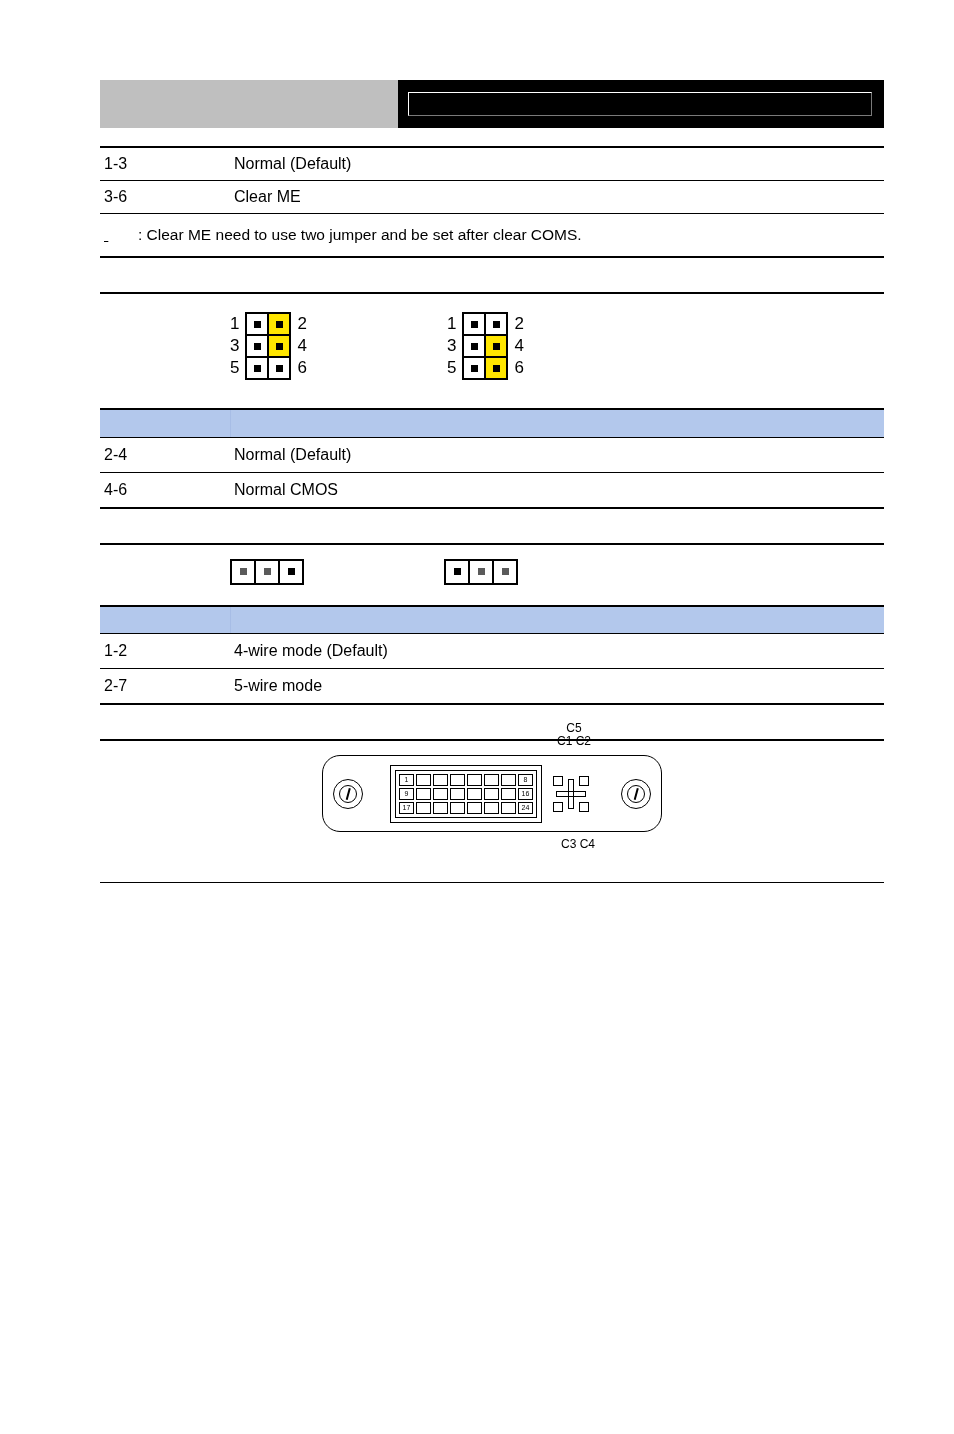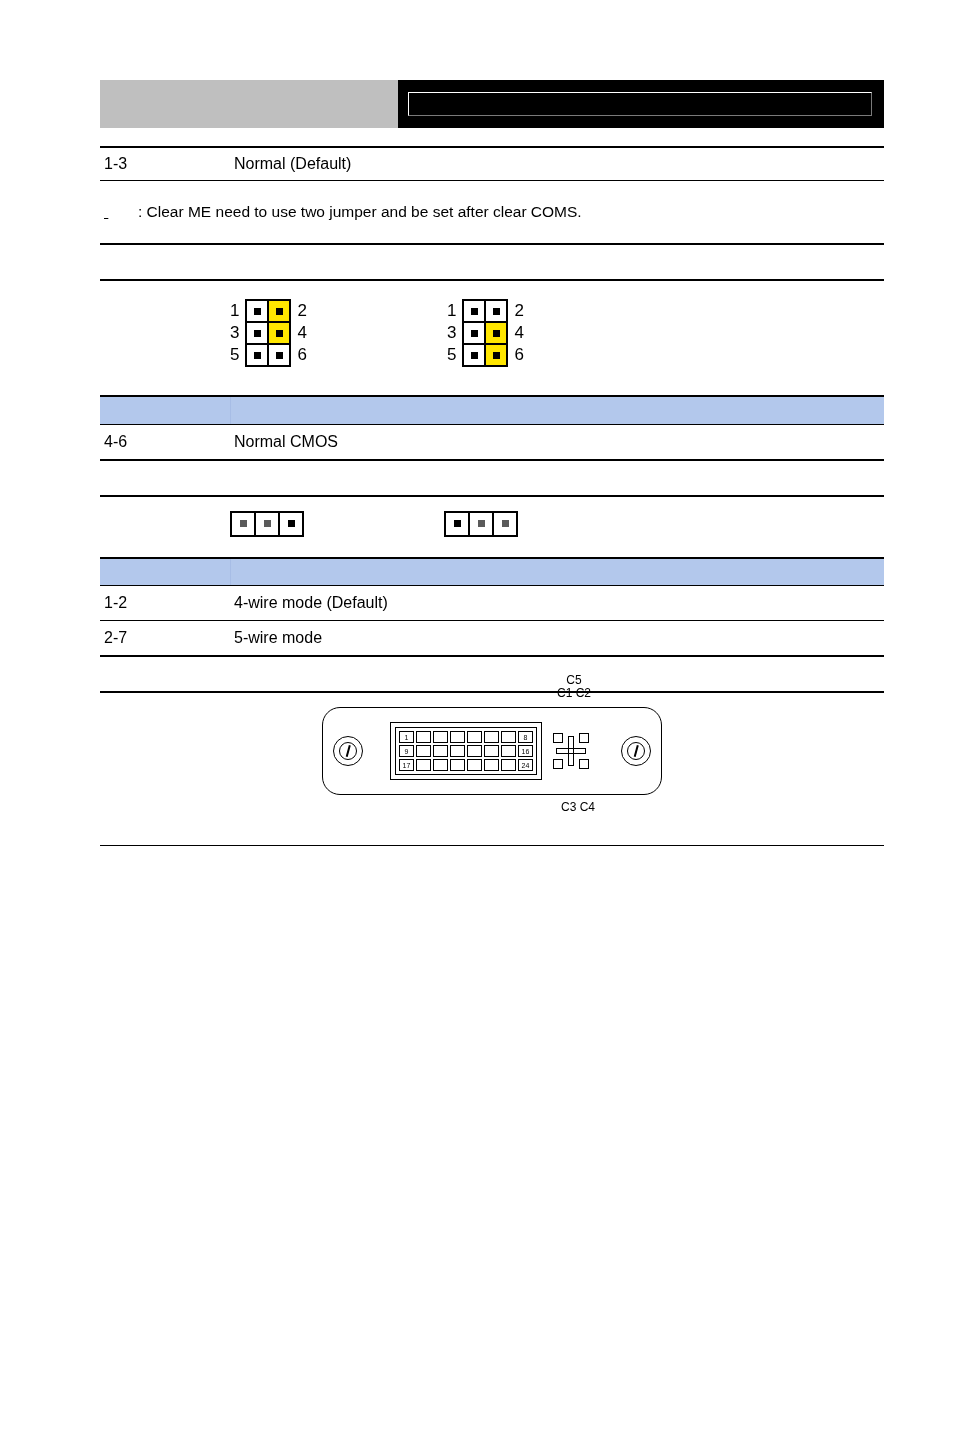--- a/index.html
+++ b/index.html
@@ -39,21 +39,21 @@
     height: 24px;
     border-top: 1px solid #fff;
     border-left: 1px solid #fff;
     border-right: 1px solid #7a7a7a;
     border-bottom: 1px solid #7a7a7a;
   }
   .thick-rule { border-top: 2.5px solid #000; }
   .table1 { width: 100%; border-collapse: collapse; }
   .table1 td { padding: 7px 4px; font-size: 16px; margin-left: 24px; }
   .table1 td:first-child { width: 130px; }
-  .note-row { border-top: 1px solid #000; border-bottom: 2px solid #000; padding: 22px 4px; font-size: 15.5px; }
+  .note-row { border-top: 1px solid #000; border-bottom: 2px solid #000; padding: 12px 4px; font-size: 15.5px; }
   .note-row span.underline { text-decoration: underline; display:inline-block; width:34px; }
   .section-gap { height: 34px; }
   .thick-top-rule { border-top: 2.5px solid #000; }
 
   
   .jumper-row {
     display: flex;
     gap: 140px;
     justify-content: flex-start;
     margin: 18px 0 28px 130px;
@@ -104,21 +104,21 @@
   .jumper3 .cell .sq { width:7px; height:7px; background:#5a5a5a; }
   .jumper3 .cell.off .sq { background:#000; }
   .jumper3 .cell.off { background:none; }
 
   
   .dvi-wrap {
     margin:14px auto 6px; width:340px;
   }
   .dvi-outer {
     border:1.5px solid #000; border-radius:18px;
-    height:88px; display:flex; align-items:center; justify-content:space-between;
+    height:77px; display:flex; align-items:center; justify-content:space-between;
     padding:0 10px; position:relative;
   }
   .screw {
     width:30px; height:30px; border:1.5px solid #000; border-radius:50%;
     display:flex; align-items:center; justify-content:center;
   }
   .screw-inner {
     width:18px; height:18px; border:1.5px solid #000; border-radius:50%;
     position:relative;
   }
@@ -174,20 +174,24 @@
     </div>
   </div>
 
   <div class="thick-rule"></div>
   <table class="table1">
     <tbody>
         <tr>
       <td>1-3</td>
       <td>Normal (Default)</td>
     </tr>
+    <tr style="border-top:1px solid #000;">
+      <td>3-6</td>
+      <td>Clear ME</td>
+    </tr>
   </tbody>
     </table>
   <div class="note-row">
     <span class="underline">&nbsp;</span><span>: Clear ME need to use two jumper and be set after clear COMS.</span>
   </div>
 
   <div class="section-gap"></div>
   <div class="thick-top-rule"></div>
 
   <div class="jumper-row">
@@ -260,20 +264,24 @@
   </div>
 
   <table class="blue-table">
     <thead>
       <tr>
         <th></th>
         <th></th>
       </tr>
     </thead>
     <tbody>
+      <tr>
+        <td>2-4</td>
+        <td>Normal (Default)</td>
+      </tr>
       <tr>
         <td>4-6</td>
         <td>Normal CMOS</td>
       </tr>
     </tbody>
   </table>
 
   <div class="section-gap"></div>
   <div class="thick-top-rule"></div>
 

